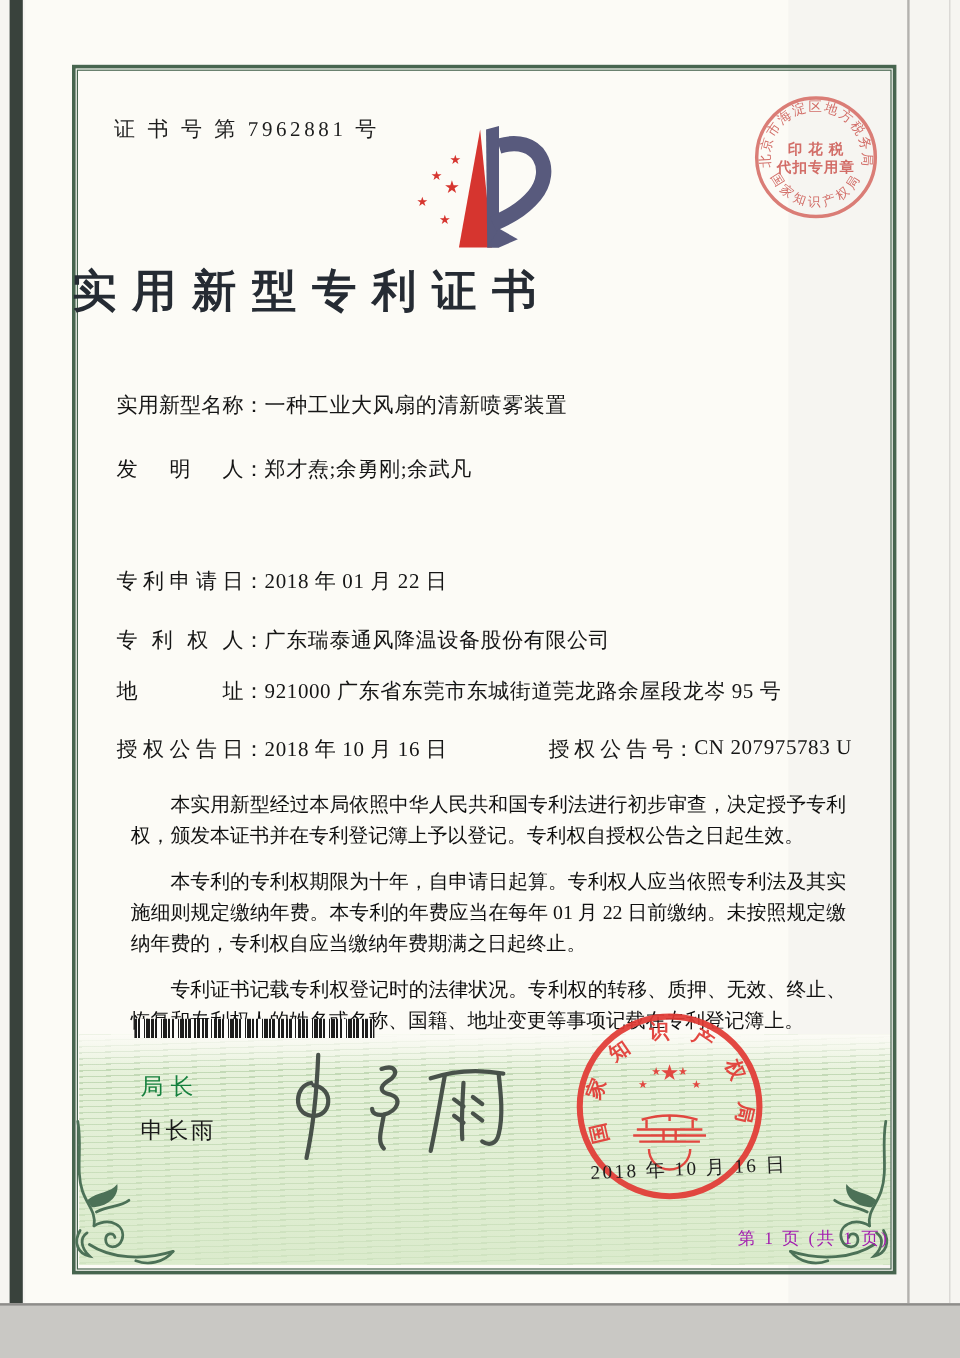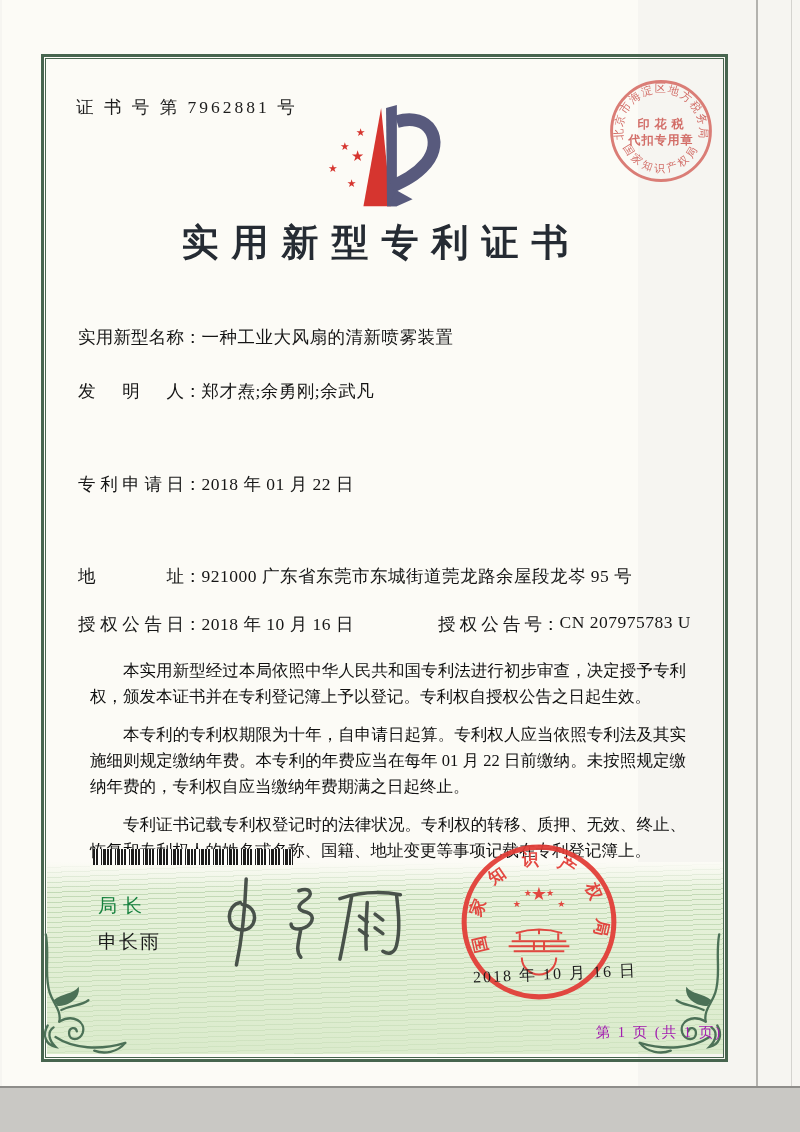--- a/index.html
+++ b/index.html
@@ -7,21 +7,21 @@
     width:800px;height:1132px;position:relative;overflow:hidden;
     background:#f6f5f1;
     font-family:"Liberation Serif","DejaVu Serif",serif;
   }
   .scan{position:absolute;inset:0;}
   .strip-left{position:absolute;left:8px;top:0;width:11px;height:1090px;background:#39423c;}
   .strip-bottom{position:absolute;left:0;top:1086px;width:800px;height:46px;background:#c9c8c4;border-top:2px solid #8e8d8a;}
   .strip-right{position:absolute;left:756px;top:0;width:2px;height:1086px;background:#b3b2ae;}
   .faint-right-line{position:absolute;left:791px;top:0;width:1px;height:1086px;background:#d4d3cf;}
 
-  .paper{position:absolute;left:2px;top:0;width:636px;height:1086px;background:#fcfbf6;}
+  .paper{position:absolute;left:21px;top:0;width:636px;height:1086px;background:#fcfbf6;}
 
   .green-zone{position:absolute;left:45px;top:862px;width:676px;height:192px;
     background-color:#e9f3de;
     background-image:
       linear-gradient(rgba(233,243,222,0), rgba(214,232,198,0.75)),
       repeating-linear-gradient(178deg, rgba(125,170,110,0.38) 0 1px, rgba(255,255,255,0) 1px 5px);
   }
   .green-zone::before{content:"";position:absolute;left:0;top:0;right:0;height:30px;
     background:linear-gradient(#fcfbf6,rgba(252,251,246,0));}
 
@@ -29,21 +29,21 @@
   .frame::after{content:"";position:absolute;inset:1px;border:1px solid #47654f;}
 
   .flourish{position:absolute;width:92px;height:122px;}
   .fl-left{left:38px;top:932px;}
   .fl-right{left:631px;top:932px;transform:scaleX(-1);}
 
   .cert-no{position:absolute;left:74px;top:95px;font-size:17.5px;letter-spacing:3px;color:#1d1d1d;white-space:nowrap;}
 
   .logo{position:absolute;left:311px;top:104px;width:150px;height:114px;}
 
-  .doc-title{position:absolute;left:39px;top:218px;width:681px;text-align:center;
+  .doc-title{position:absolute;left:39px;top:218px;width:681px;text-align:left;
     font-size:37px;font-weight:600;letter-spacing:13px;color:#252b33;white-space:nowrap;}
 
   .field{position:absolute;left:76px;font-size:17.5px;color:#151515;white-space:nowrap;}
   .flabel{display:inline-block;width:106px;text-align:justify;text-align-last:justify;vertical-align:top;}
   .colon{display:inline-block;vertical-align:top;}
   .fvalue{display:inline-block;vertical-align:top;letter-spacing:0.5px;}
   .grant{position:absolute;left:360px;top:0;white-space:nowrap;}
   .grant .flabel{width:104px;font-family:Liberation Serif, serif;}
 
   .paras{position:absolute;left:76px;top:646px;width:620px;}
@@ -133,20 +133,23 @@
     <div class="doc-title">实用新型专利证书</div>
 
     <div class="field" style="top:325px">
       <span class="flabel">实用新型名称</span><span class="colon">：</span><span class="fvalue">一种工业大风扇的清新喷雾装置</span>
     </div>
     <div class="field" style="top:379px">
       <span class="flabel">发明人</span><span class="colon">：</span><span class="fvalue">郑才焘;余勇刚;余武凡</span>
     </div>
     <div class="field" style="top:472px">
       <span class="flabel">专利申请日</span><span class="colon">：</span><span class="fvalue">2018 年 01 月 22 日</span>
+    </div>
+    <div class="field" style="top:521px">
+      <span class="flabel">专利权人</span><span class="colon">：</span><span class="fvalue">广东瑞泰通风降温设备股份有限公司</span>
     </div>
     <div class="field" style="top:564px">
       <span class="flabel">地址</span><span class="colon">：</span><span class="fvalue">921000 广东省东莞市东城街道莞龙路余屋段龙岑 95 号</span>
     </div>
     <div class="field" style="top:612px">
       <span class="flabel">授权公告日</span><span class="colon">：</span><span class="fvalue">2018 年 10 月 16 日</span>
       <span class="grant">
         <span class="flabel">授权公告号</span><span class="colon">：</span><span class="fvalue">CN 207975783 U</span>
       </span>
     </div>

